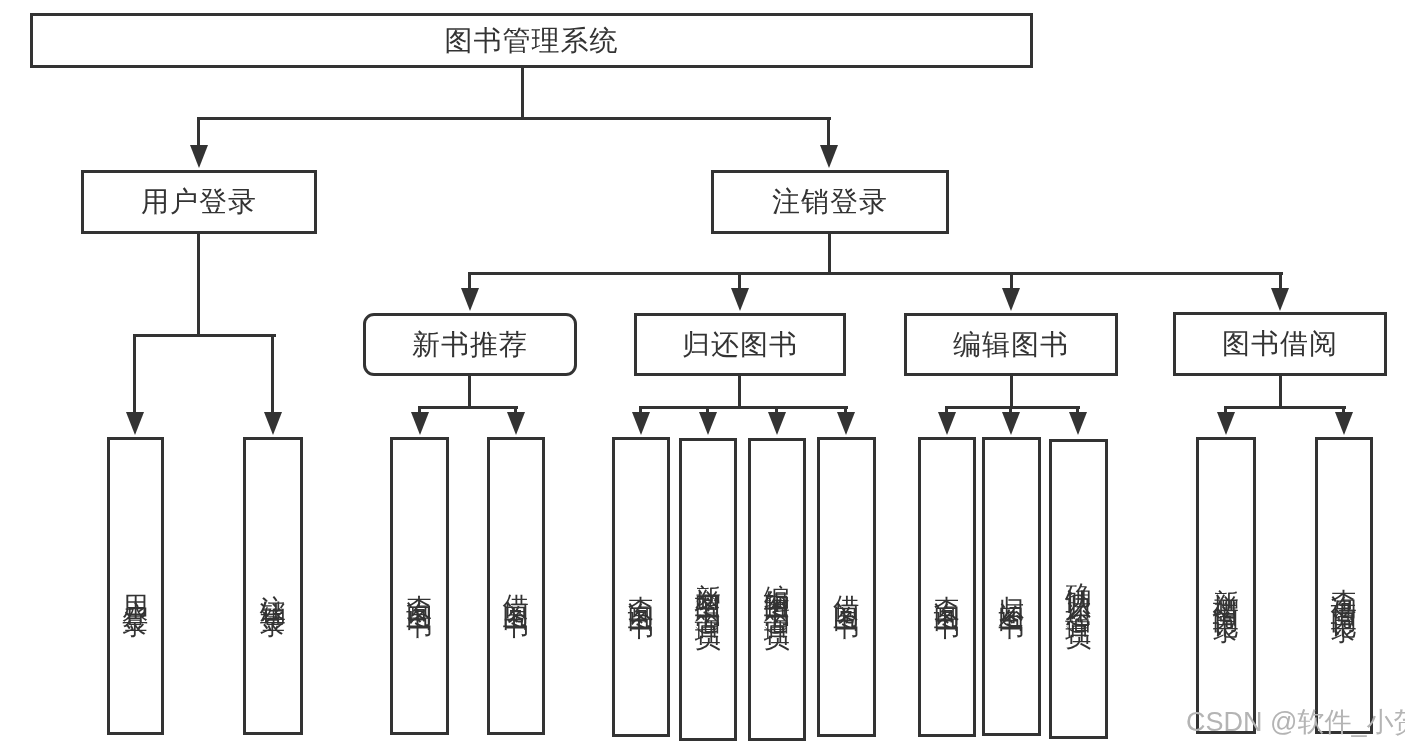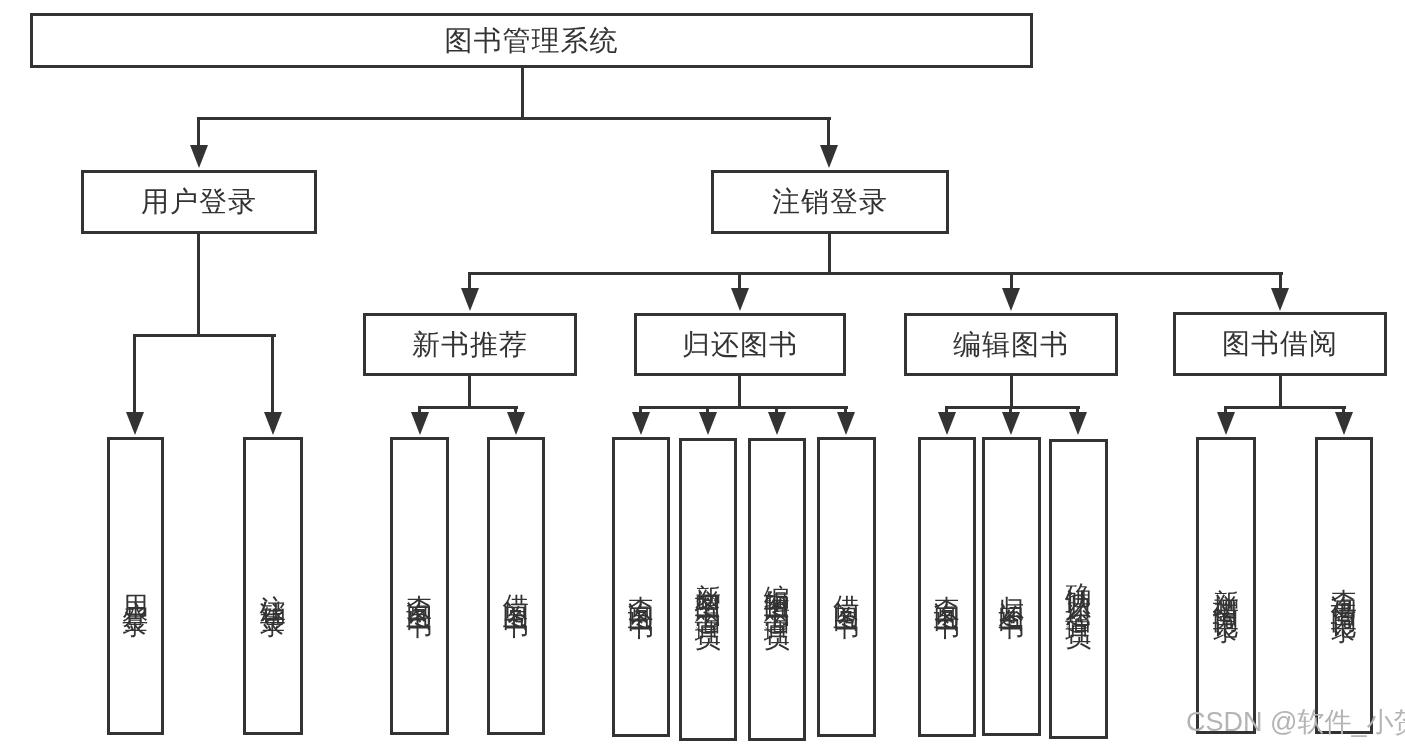--- a/index.html
+++ b/index.html
@@ -60,21 +60,21 @@
 <body>
 
 <div class="canvas">
 
   <div class="box box-h" style="left:30px; top:13px; width:1003px; height:55px;">图书管理系统</div>
 
   <div class="box box-h" style="left:81px; top:170px; width:236px; height:64px;">用户登录</div>
 
   <div class="box box-h" style="left:711px; top:170px; width:238px; height:64px;">注销登录</div>
 
-  <div class="box box-h" style="left:363px; top:313px; width:214px; height:63px;">新书推荐</div>
+  <div class="box box-h" style="left:363px; top:313px; width:214px; height:63px;border-radius:11px;">新书推荐</div>
 
   <div class="box box-h" style="left:634px; top:313px; width:212px; height:63px;">归还图书</div>
 
   <div class="box box-h" style="left:904px; top:313px; width:214px; height:63px;">编辑图书</div>
 
   <div class="box box-h" style="left:1173px; top:312px; width:214px; height:64px;">图书借阅</div>
 
   <div class="box box-v" style="left:107px; top:437px; width:57px; height:298px;">用户登录</div>
 
   <div class="box box-v" style="left:243px; top:437px; width:60px; height:298px;">注销登录</div>

